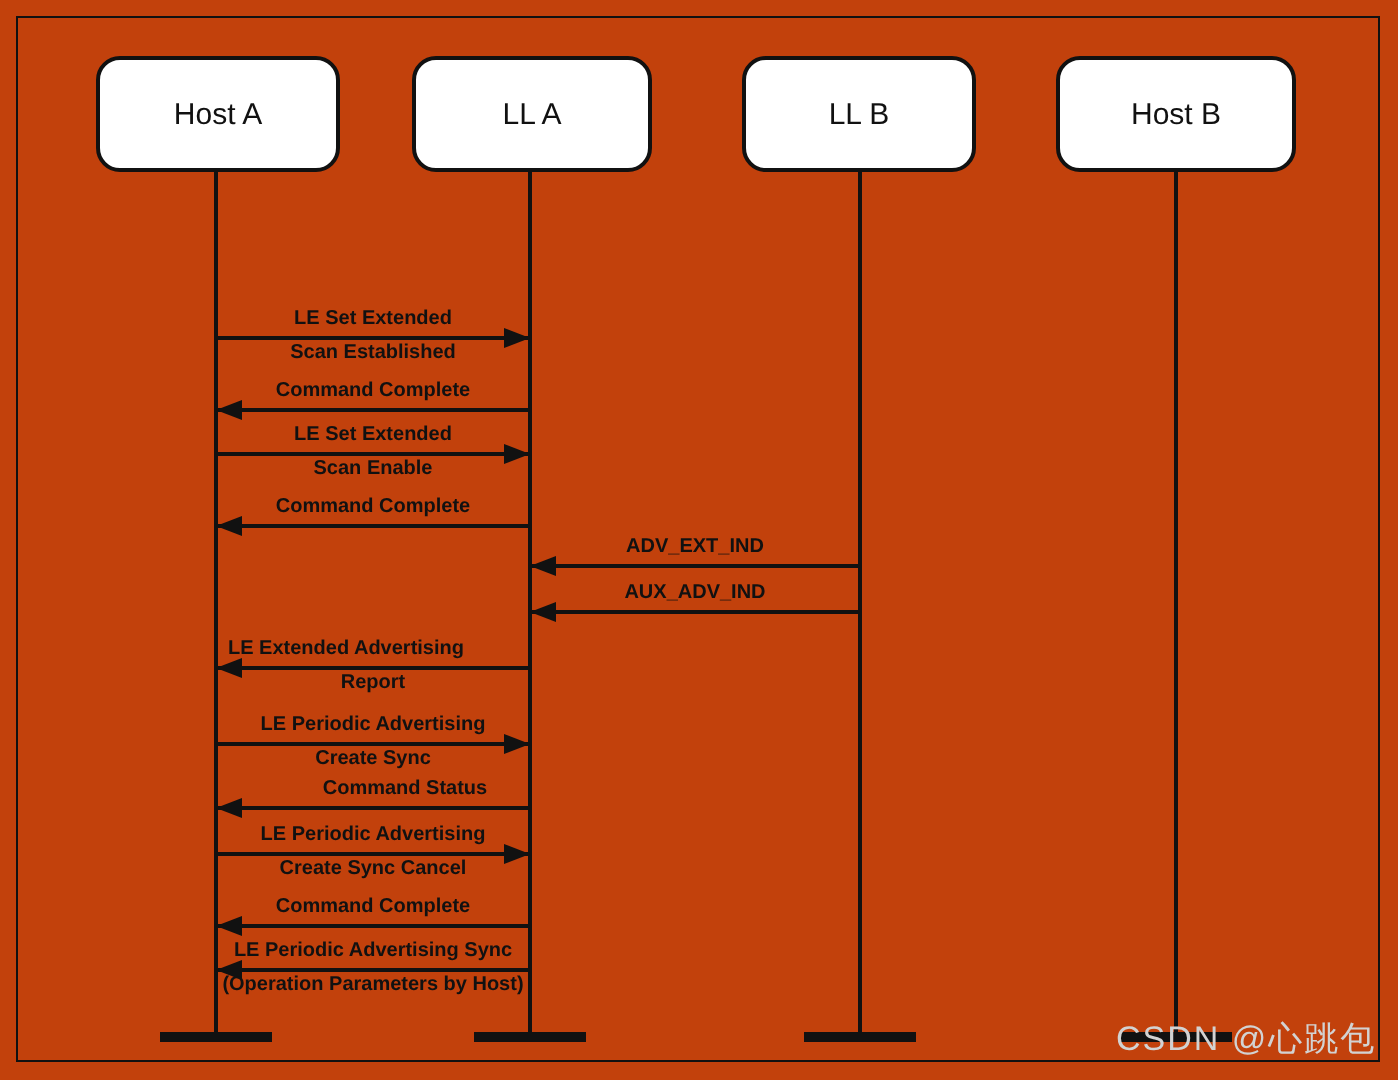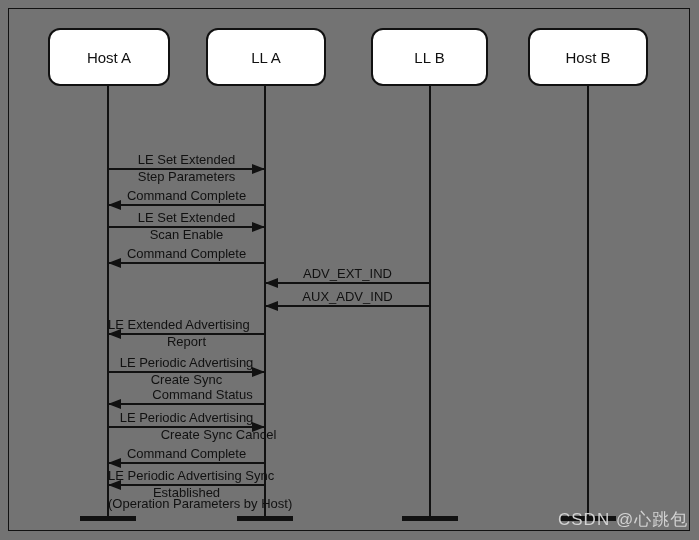--- a/index.html
+++ b/index.html
@@ -7,21 +7,21 @@
     padding: 0;
     background: #ffffff;
   }
   body {
     font-family: "Liberation Sans", sans-serif;
   }
   #canvas {
     position: relative;
     width: 699px;
     height: 540px;
-    background: #737373;
+    background: #c2410c;
     overflow: hidden;
   }
   .outer-frame {
     position: absolute;
     left: 8px;
     top: 8px;
     width: 682px;
     height: 523px;
     border: 1px solid #111111;
     box-sizing: border-box;
@@ -90,25 +90,26 @@
     border-left: 13px solid #111111;
   }
   .arrowhead.left {
     border-top: 5px solid transparent;
     border-bottom: 5px solid transparent;
     border-right: 13px solid #111111;
   }
   .msg-label {
     position: absolute;
     text-align: center;
-    font-size: 13px;
+    font-size: 10px;
     color: #111111;
     line-height: 11px;
     white-space: nowrap;
     z-index: 5;
+    font-weight: bold;
   }
   .msg-label.above {
     bottom: 3px;
   }
   .msg-label.below {
     top: 3px;
   }
   
   .watermark {
     position: absolute;
@@ -153,21 +154,21 @@
       </div>
     </div>
 
 
   <div id="messages-layer">
       <div class="msg" style="left: 108px; top: 168px; width: 157px; height: 0px;">
         <div class="msg-line" style="left: 0px; width: 157px;"></div>
         <div class="arrowhead right" style="left: 144px;"></div>
         <div class="msg-label above" style="left: 0px; width: 157px;">LE Set Extended</div>
         <div class="msg-label below" style="left: 0px; width: 157px;">
-          <div>Step Parameters</div>
+          <div>Scan Established</div>
         </div>
       </div>
       <div class="msg" style="left: 108px; top: 204px; width: 157px; height: 0px;">
         <div class="msg-line" style="left: 0px; width: 157px;"></div>
         <div class="arrowhead left" style="left: 0px;"></div>
         <div class="msg-label above" style="left: 0px; width: 157px;">Command Complete</div>
       </div>
       <div class="msg" style="left: 108px; top: 226px; width: 157px; height: 0px;">
         <div class="msg-line" style="left: 0px; width: 157px;"></div>
         <div class="arrowhead right" style="left: 144px;"></div>
@@ -209,35 +210,34 @@
       </div>
       <div class="msg" style="left: 108px; top: 403px; width: 157px; height: 0px;">
         <div class="msg-line" style="left: 0px; width: 157px;"></div>
         <div class="arrowhead left" style="left: 0px;"></div>
         <div class="msg-label above" style="left: 12px; width: 165px;">Command Status</div>
       </div>
       <div class="msg" style="left: 108px; top: 426px; width: 157px; height: 0px;">
         <div class="msg-line" style="left: 0px; width: 157px;"></div>
         <div class="arrowhead right" style="left: 144px;"></div>
         <div class="msg-label above" style="left: 0px; width: 157px;">LE Periodic Advertising</div>
-        <div class="msg-label below" style="left: 0px; width: 157px; padding-left: 32px;">
+        <div class="msg-label below" style="left: 0px; width: 157px;">
           <div>Create Sync Cancel</div>
         </div>
       </div>
       <div class="msg" style="left: 108px; top: 462px; width: 157px; height: 0px;">
         <div class="msg-line" style="left: 0px; width: 157px;"></div>
         <div class="arrowhead left" style="left: 0px;"></div>
         <div class="msg-label above" style="left: 0px; width: 157px;">Command Complete</div>
       </div>
       <div class="msg" style="left: 108px; top: 484px; width: 157px; height: 0px;">
         <div class="msg-line" style="left: 0px; width: 157px;"></div>
         <div class="arrowhead left" style="left: 0px;"></div>
         <div class="msg-label above" style="left: 0px; width: 157px; margin-top: 24px;">LE Periodic Advertising Sync</div>
         <div class="msg-label below" style="left: 0px; width: 157px;">
-          <div>Established</div>
           <div>(Operation Parameters by Host)</div>
         </div>
       </div>
     </div>
 
   <div class="watermark" id="watermark" style="left: 558px; top: 508px;">CSDN @心跳包</div>
 
 </div>
 
 </body></html>

